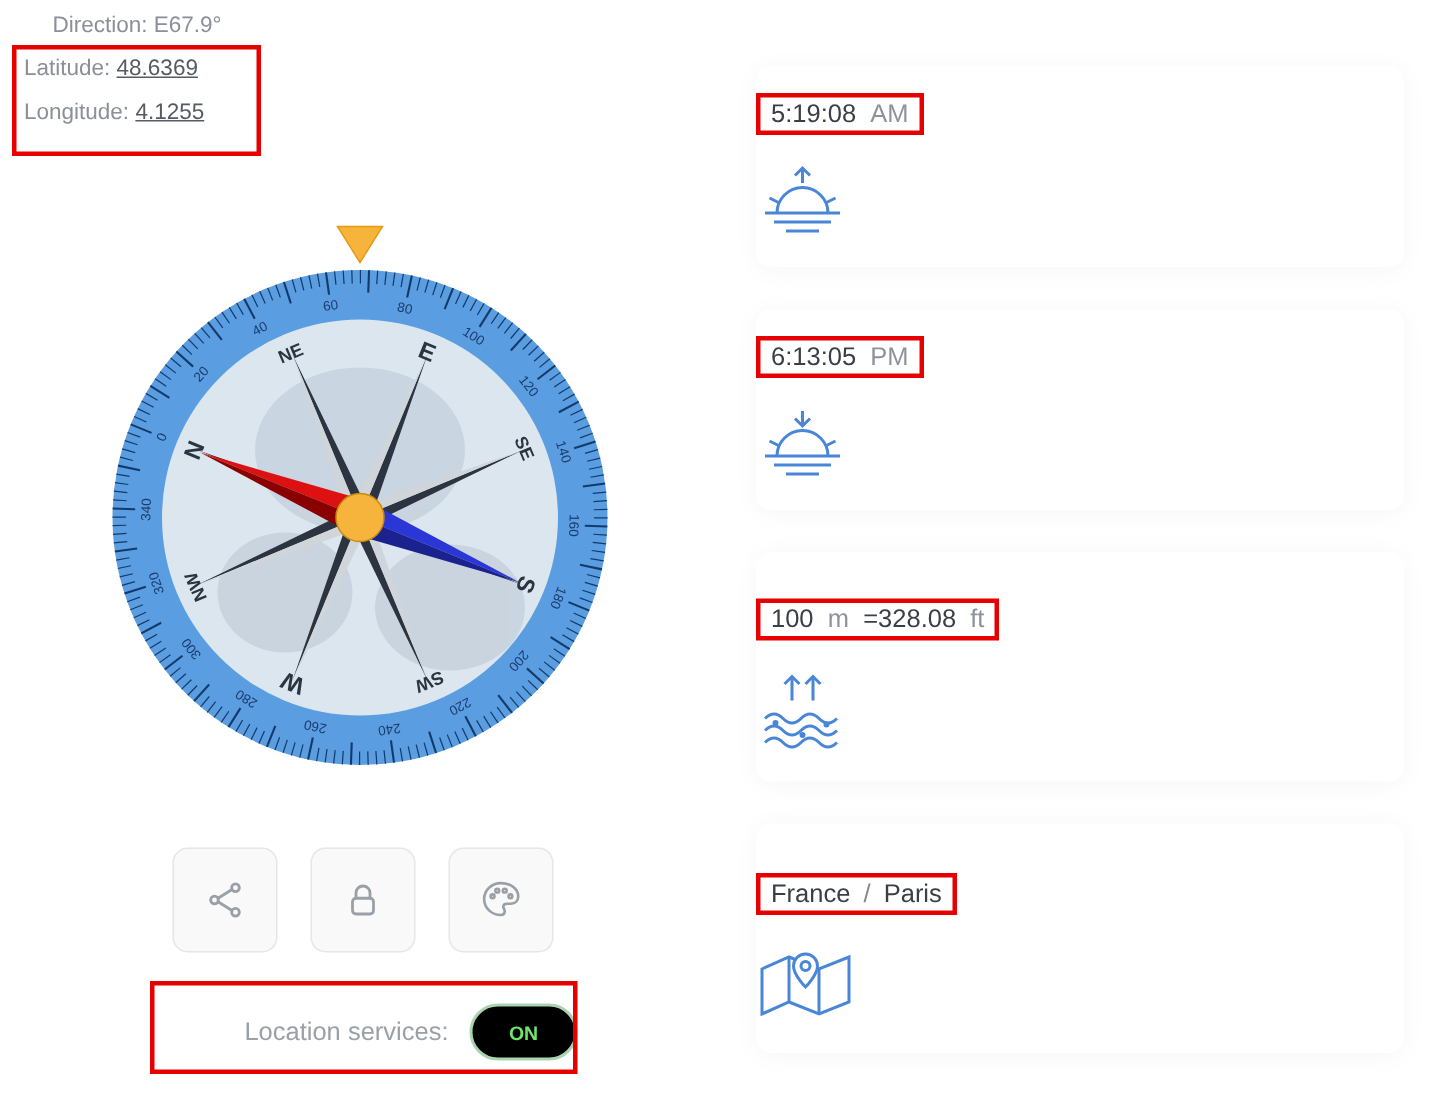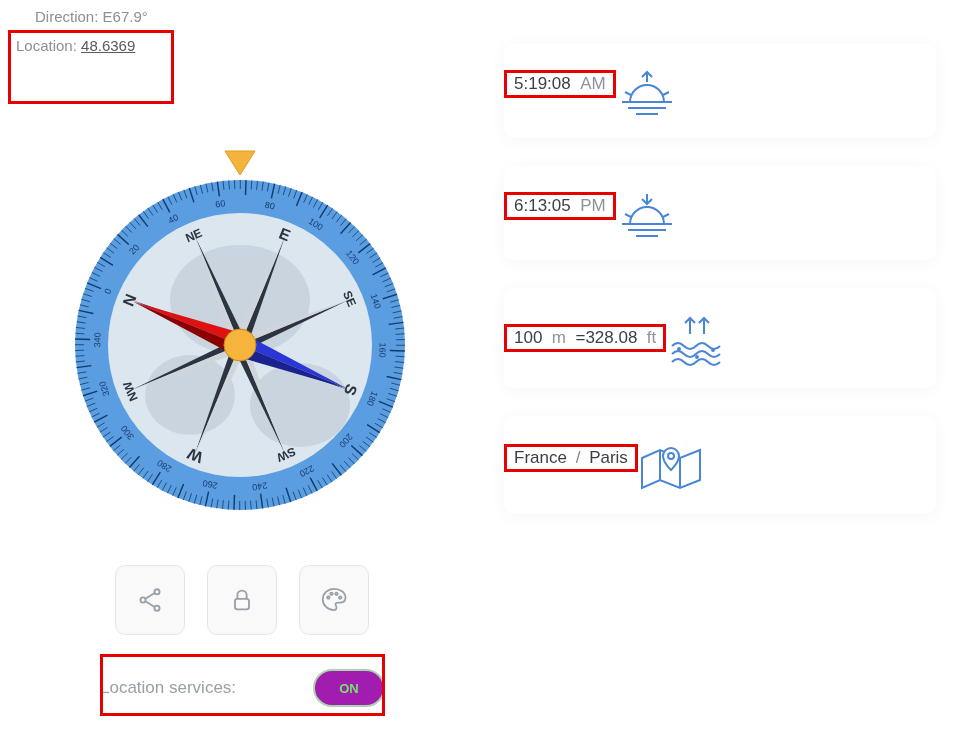--- a/index.html
+++ b/index.html
@@ -60,47 +60,47 @@
     cursor: pointer;
   }
   .loc-row {
     position: absolute;
     left: 100px;
     top: 660px;
     width: 285px;
     height: 56px;
     display: flex;
     align-items: center;
-    justify-content: space-between;
+    justify-content: flex-end;
   }
   .loc-label { color: #9aa0a8; font-size: 17px; margin-right: 14px; }
   .toggle {
     width: 72px;
     height: 38px;
     border-radius: 20px;
-    background: #a21caf;
+    background: #000000;
     border: 2px solid #a9d4b0;
     color: #6fe66a;
     font-size: 13px;
     font-weight: bold;
     display: flex;
     align-items: center;
     justify-content: center;
     cursor: pointer;
   }
   .card {
     width: 432px;
     background: #fff;
     border-radius: 10px;
     box-shadow: 0 2px 18px rgba(0,0,0,0.04);
     padding: 18px 0 20px;
     margin-bottom: 28px;
     display: flex;
-    flex-direction: row;
-    align-items: center;
+    flex-direction: column;
+    align-items: flex-start;
   }
   .card .headline {
     font-size: 17px;
     color: #8e939b;
     margin-bottom: 12px;
     position: relative;
     padding: 4px 10px;
   }
   .card .headline .dark { color: #3a3f46; font-weight: 500; }
   .card .headline .sep { color: #888; margin: 0 4px; }
@@ -114,22 +114,26 @@
 </style>
 </head>
 <body>
 
 <div class="left-col">
   <div class="info-text" style="padding-top:8px;padding-left:35px;">
     <span>Direction:</span>
     <span>E67.9°</span>
   </div>
   <div class="info-text">
-    <span>Location:</span>
+    <span>Latitude:</span>
     <span class="val">48.6369</span>
+  </div>
+  <div class="info-text">
+    <span>Longitude:</span>
+    <span class="val">4.1255</span>
   </div>
   <div class="red-box" style="left:8px; top:30px; width:166px; height:74px;"></div>
 
   <div class="compass-wrap">
     <svg class="compass-svg" viewBox="0 0 340 400">
 
       <polygon points="170,30 155,6 185,6" fill="#f6b43c" stroke="#e59a12" stroke-width="1"></polygon>
 
       <circle cx="170" cy="200" r="165" fill="#5a9de0"></circle>
       <circle cx="170" cy="200" r="132" fill="#dce6ef"></circle>
@@ -488,21 +492,21 @@
       <path d="M6 34 q6 -6 12 0 t12 0 t12 0 t12 0"></path>
       <path d="M6 42 q6 -6 12 0 t12 0 t12 0 t12 0"></path>
       <path d="M6 50 q6 -6 12 0 t12 0 t12 0 t12 0"></path>
       <circle cx="13" cy="37" r="1"></circle>
         <circle cx="31" cy="45" r="1"></circle>
         <circle cx="47" cy="38" r="1"></circle>
     </svg>
   </div>
 
   <div class="card">
-    <div class="headline" style="position:relative;">
+    <div class="headline" style="position:relative;margin-top:15px;">
       <span class="dark">France</span>
       <span class="sep">/</span>
       <span class="dark">Paris</span>
       <span class="hl-box"></span>
     </div>
     <svg class="card-icon" width="66" height="54" viewBox="0 0 66 54" fill="none" stroke="#4a86d8" stroke-width="2">
       <path d="M4 18 l18 -8 l20 8 l20 -8 v30 l-20 8 l-20 -8 l-18 8 z"></path>
       <line x1="22" y1="10" x2="22" y2="40"></line>
         <line x1="42" y1="18" x2="42" y2="48"></line>
       <path d="M33 8 a8 8 0 0 1 8 8 c0 6 -8 14 -8 14 s-8 -8 -8 -14 a8 8 0 0 1 8 -8 z" fill="#fff"></path>

